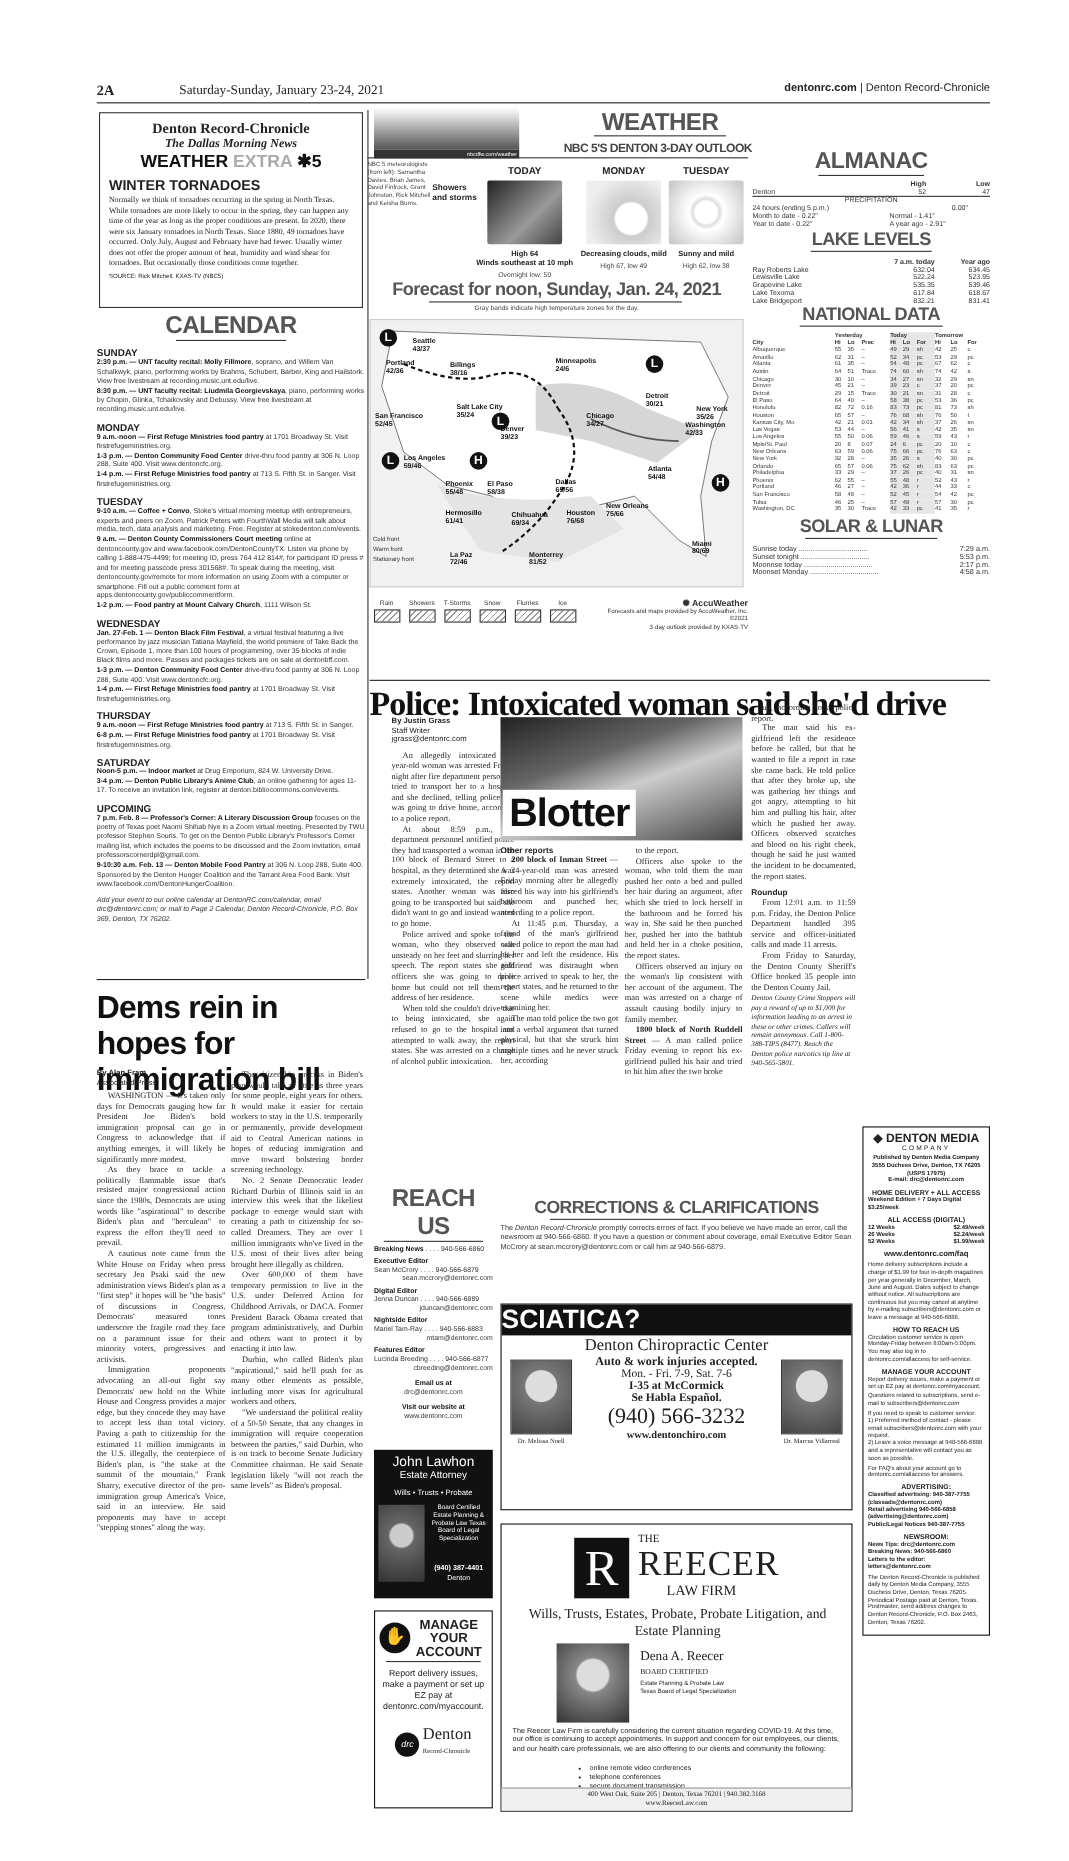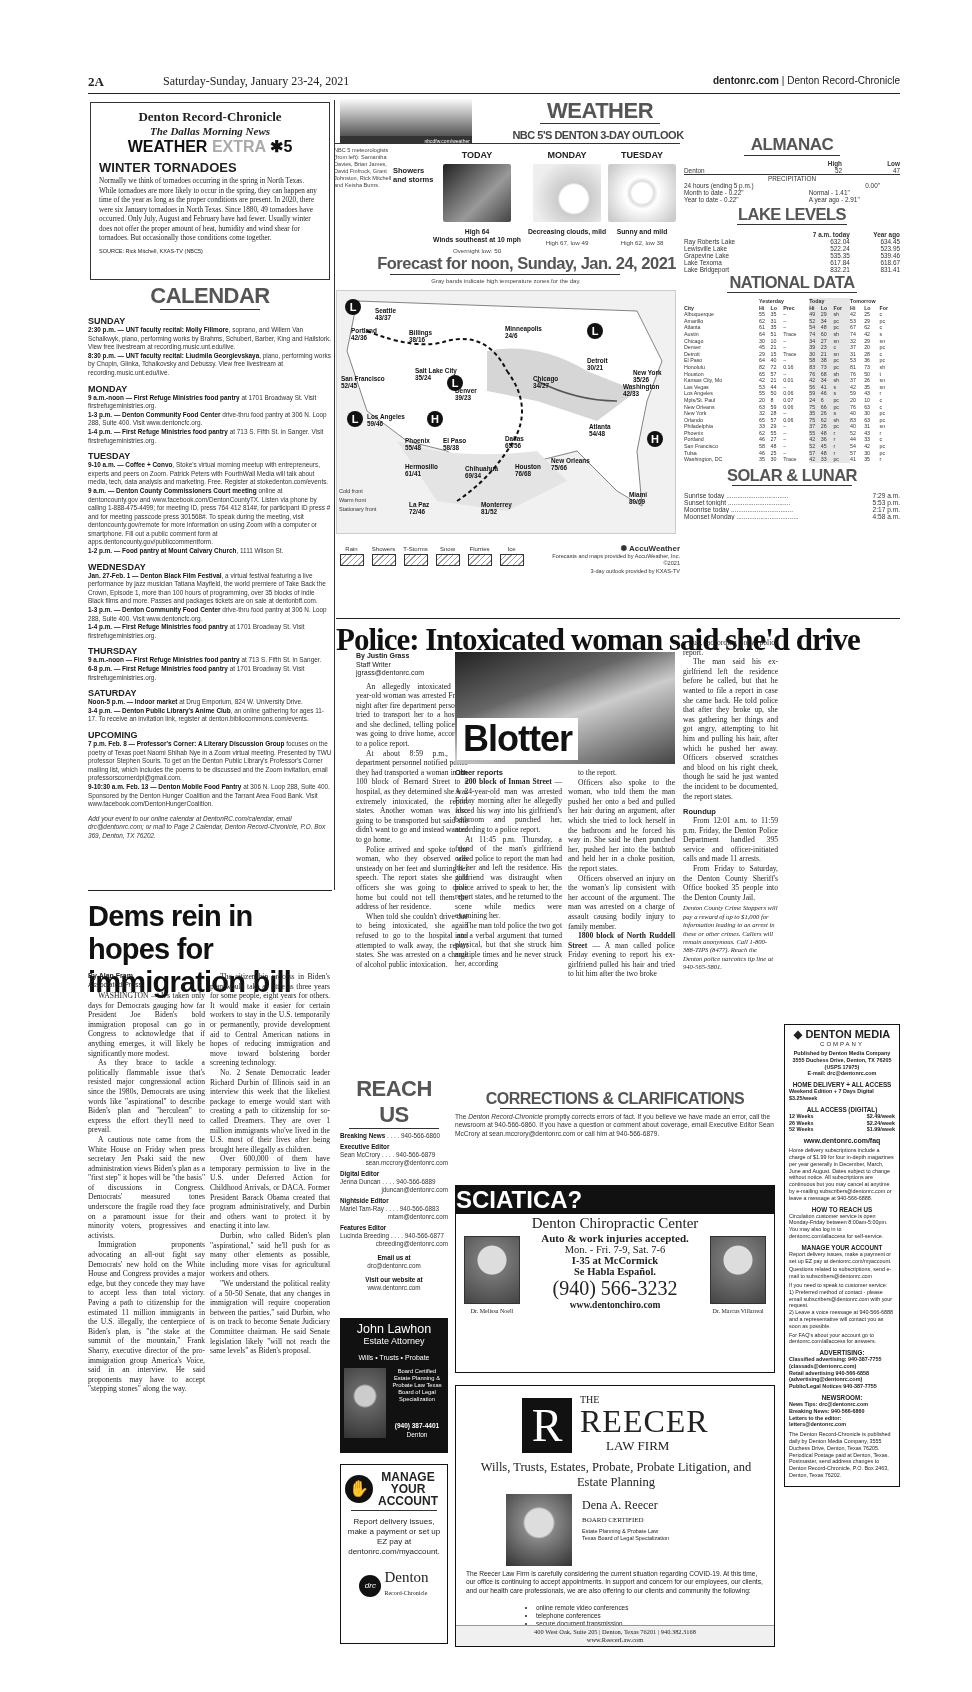--- a/index.html
+++ b/index.html
@@ -35,21 +35,21 @@
 .outlook{left:498px;top:125px;width:200px;font-size:11px;color:#444;text-align:center}
 .mets{left:334px;top:147px;width:62px;font-size:5.6px;line-height:7px;font-family:"Liberation Sans",sans-serif;color:#444}
 .day-col{font-family:"Liberation Sans",sans-serif;text-align:center}
 .day-col .dn{font-size:9px;font-weight:bold}
 .day-col .img{width:68px;height:58px;margin:4px auto 0;border-radius:2px}
 .day-col .d1{font-size:6.8px;font-weight:bold;margin-top:6px;line-height:8px}
 .day-col .d2{font-size:6.2px;margin-top:3px;color:#444}
 .alm{left:684px;top:98px;width:216px;font-family:"Liberation Sans",sans-serif}
 .alm table{width:100%;border-collapse:collapse;font-size:6.4px;color:#333}
 .alm td{padding:0}
-.map-title{left:336px;top:254px;width:340px;text-align:right;font-size:16.5px;color:#555}
+.map-title{left:336px;top:254px;width:340px;text-align:center;font-size:16.5px;color:#555}
 .map{left:336px;top:290px;width:340px;height:244px;background:#f1f1f1;border:1px solid #ccc;overflow:hidden}
 .map .city{position:absolute;font-size:6.4px;font-weight:bold;font-family:"Liberation Sans",sans-serif;line-height:7px;color:#111}
 .map .hl{position:absolute;width:16px;height:16px;border-radius:50%;background:#111;color:#fff;font-size:11px;font-weight:bold;text-align:center;line-height:16px;font-family:"Liberation Sans",sans-serif}
 .legend{left:336px;top:537px;width:200px;font-family:"Liberation Sans",sans-serif}
 .legend .it{display:inline-block;width:31px;text-align:center;font-size:6px;color:#333;margin-right:1px}
 .legend .sw{display:block;width:24px;height:12px;border:1px solid #333;margin:2px auto 0;background:repeating-linear-gradient(135deg,#fff 0 3px,#999 3px 4px)}
 .accu{left:540px;top:545px;width:140px;text-align:right;font-family:"Liberation Sans",sans-serif;font-size:5.6px;color:#333;line-height:7.5px}
 .nat table{width:100%;border-collapse:collapse;font-size:5.3px;color:#333}
 .nat td{padding:0 0;line-height:6.6px;white-space:nowrap}
 .nat td.t{background:#e6e6e6}
@@ -214,21 +214,21 @@
 <div class="abs legend">
   <div id="legend-items"><span class="it">Rain<span class="sw"></span></span><span class="it">Showers<span class="sw"></span></span><span class="it">T-Storms<span class="sw"></span></span><span class="it">Snow<span class="sw"></span></span><span class="it">Flurries<span class="sw"></span></span><span class="it">Ice<span class="sw"></span></span></div>
 </div>
 <div class="abs accu">
   <div style="font-weight:bold;font-size:8px"><span>✺</span> <span>AccuWeather</span></div>
   <div>Forecasts and maps provided by AccuWeather, Inc. ©2021</div>
   <div>3-day outlook provided by KXAS-TV</div>
 </div>
 
 <div class="abs alm">
-  <div class="sect-title" style="font-size:17px;margin-top:37px">ALMANAC</div>
+  <div class="sect-title" style="font-size:21px;margin-top:37px">ALMANAC</div>
   <div class="sect-rule" style="width:96px"></div>
   <table style="margin-top:4px">
     <tbody>
         <tr>
           <td></td>
           <td style="text-align:right;font-weight:bold">High</td>
           <td style="text-align:right;font-weight:bold">Low</td>
         </tr>
     <tr style="border-bottom:1px solid #333">
           <td>Denton</td>

